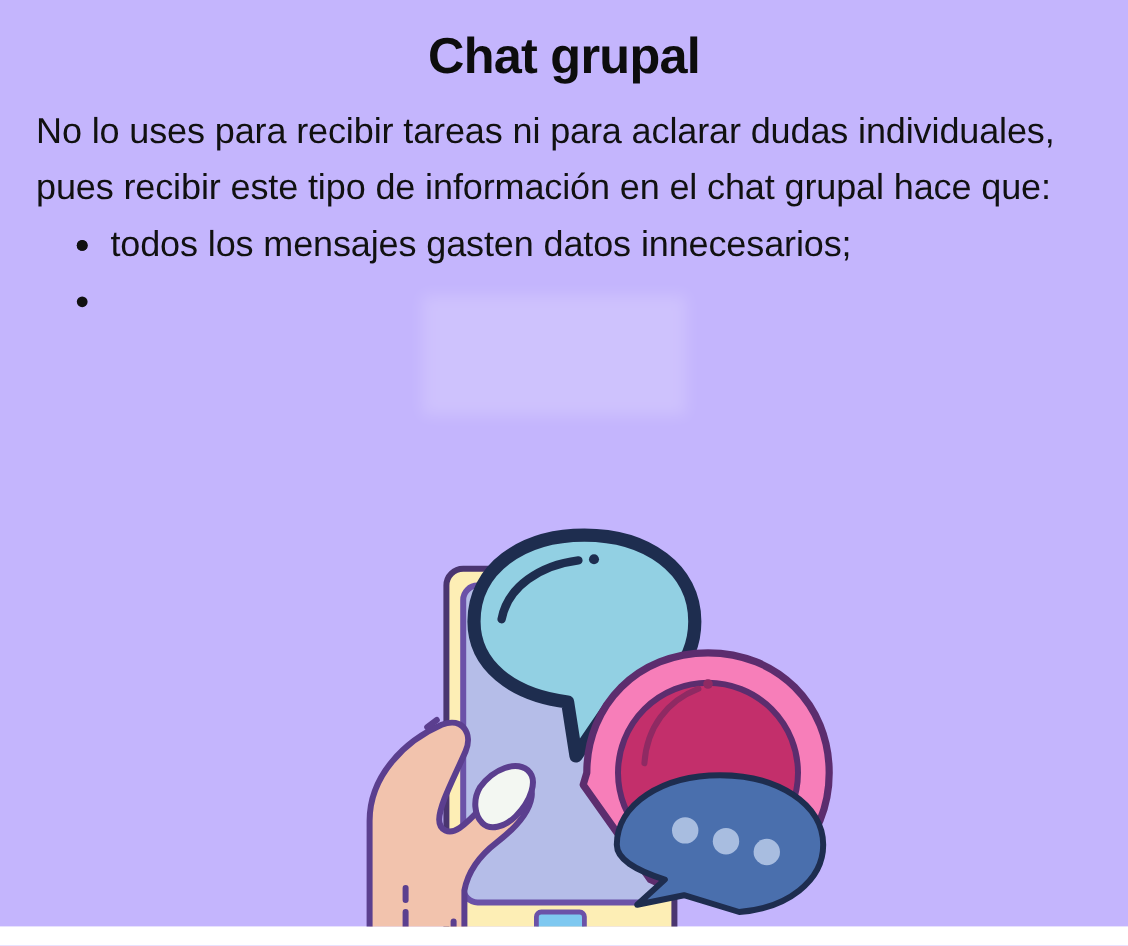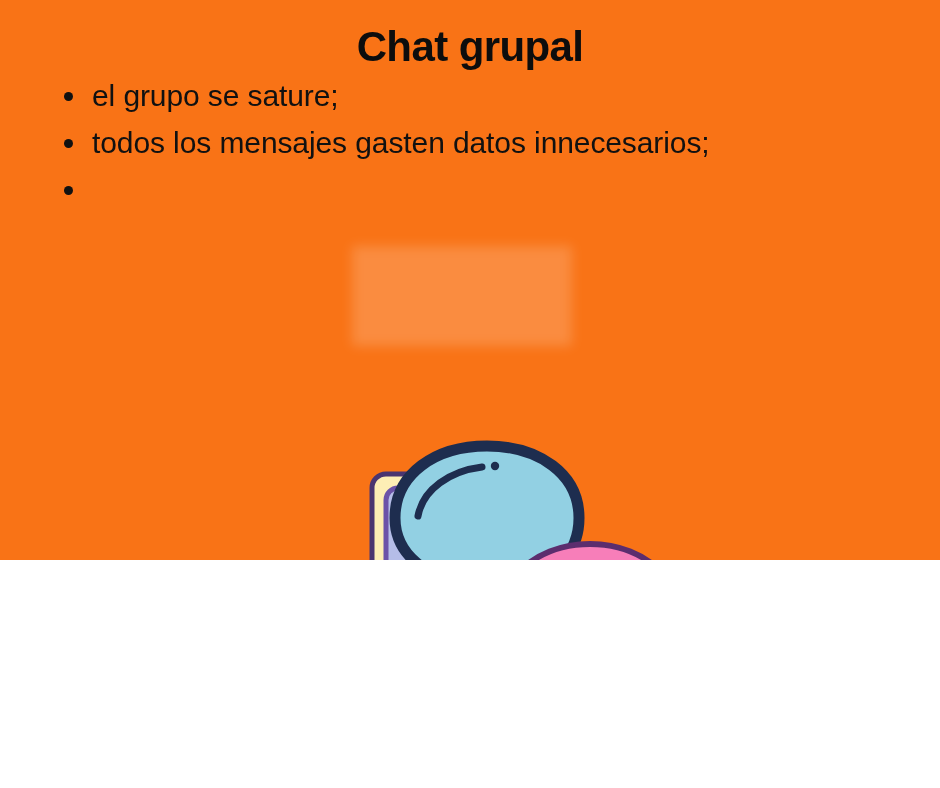--- a/index.html
+++ b/index.html
@@ -10,22 +10,22 @@
   body {
     width: 940px;
     height: 788px;
     overflow: hidden;
     font-family: "Liberation Sans", sans-serif;
   }
 
   #slide {
     position: relative;
     width: 940px;
-    height: 560px;
-    background: #f97316;
+    height: 772px;
+    background: #c4b5fd;
     overflow: hidden;
   }
 
   
   #watermark {
     position: absolute;
     left: 352px;
     top: 246px;
     width: 220px;
     height: 100px;
@@ -174,24 +174,24 @@
         <path d="M48 320 L48 348" stroke="#5b3f8f" stroke-width="5" stroke-linecap="round"></path>
         <path d="M88 328 L88 344" stroke="#5b3f8f" stroke-width="5" stroke-linecap="round"></path>
         <path d="M66 166 L74 160" stroke="#5b3f8f" stroke-width="5" stroke-linecap="round"></path>
       </g>
 
     </svg>
   </div>
 
   <div id="content">
     <h1 id="title">Chat grupal</h1>
+    <p id="paragraph">No lo uses para recibir tareas ni para aclarar dudas individuales, pues recibir este tipo de información en el chat grupal hace que:</p>
     <ul id="bullet-list">
       <li class="bullet-item">
         <span class="bullet-dot"></span>
-        <span>el grupo se sature;</span>
       </li>
       <li class="bullet-item">
         <span class="bullet-dot"></span>
         <span>todos los mensajes gasten datos innecesarios;</span>
       </li>
       <li class="bullet-item">
         <span class="bullet-dot"></span>
       </li>
     </ul>
   </div>

